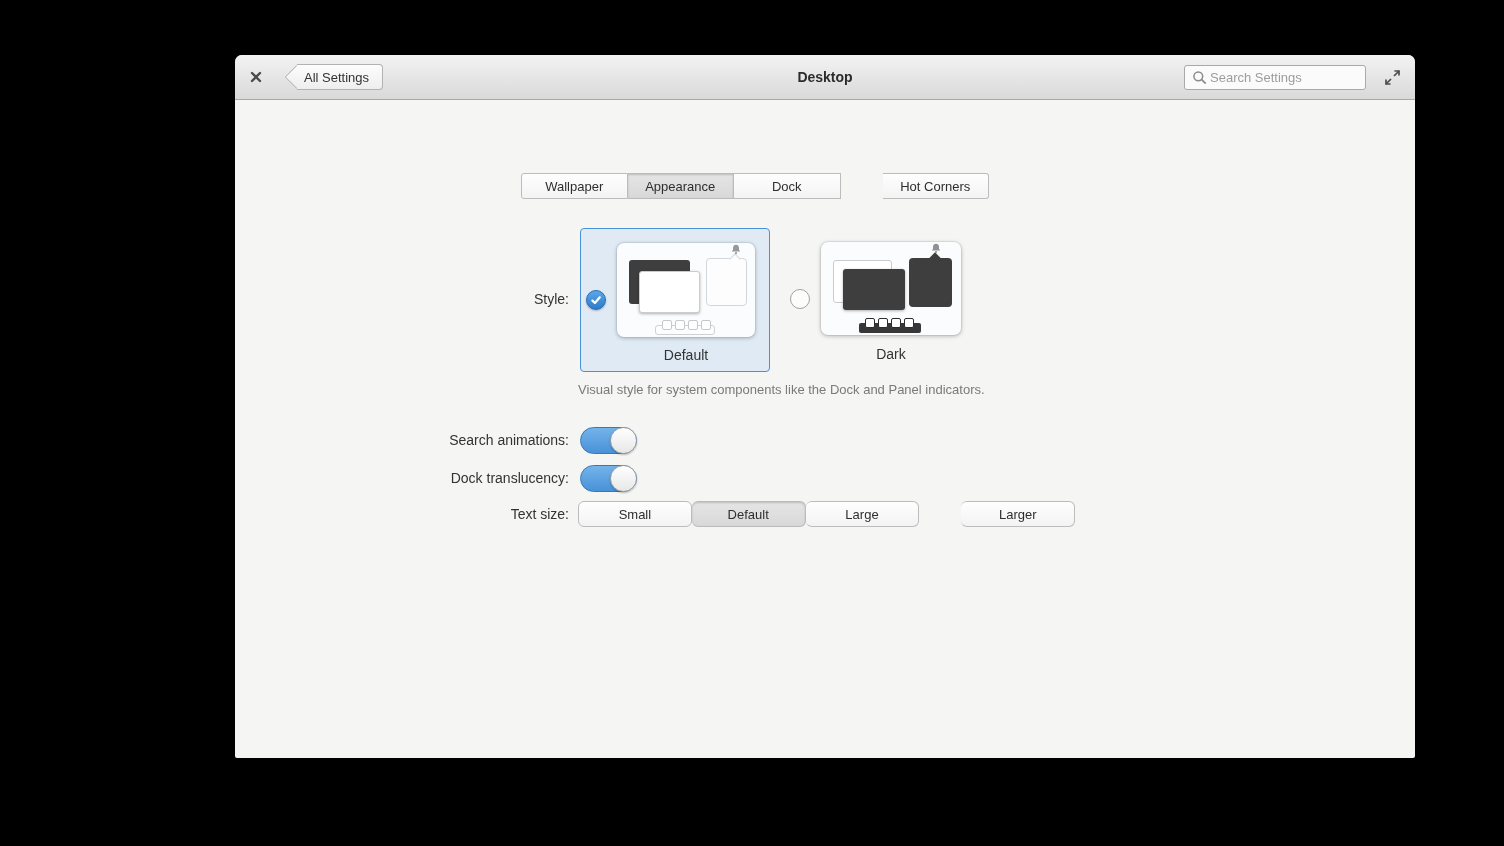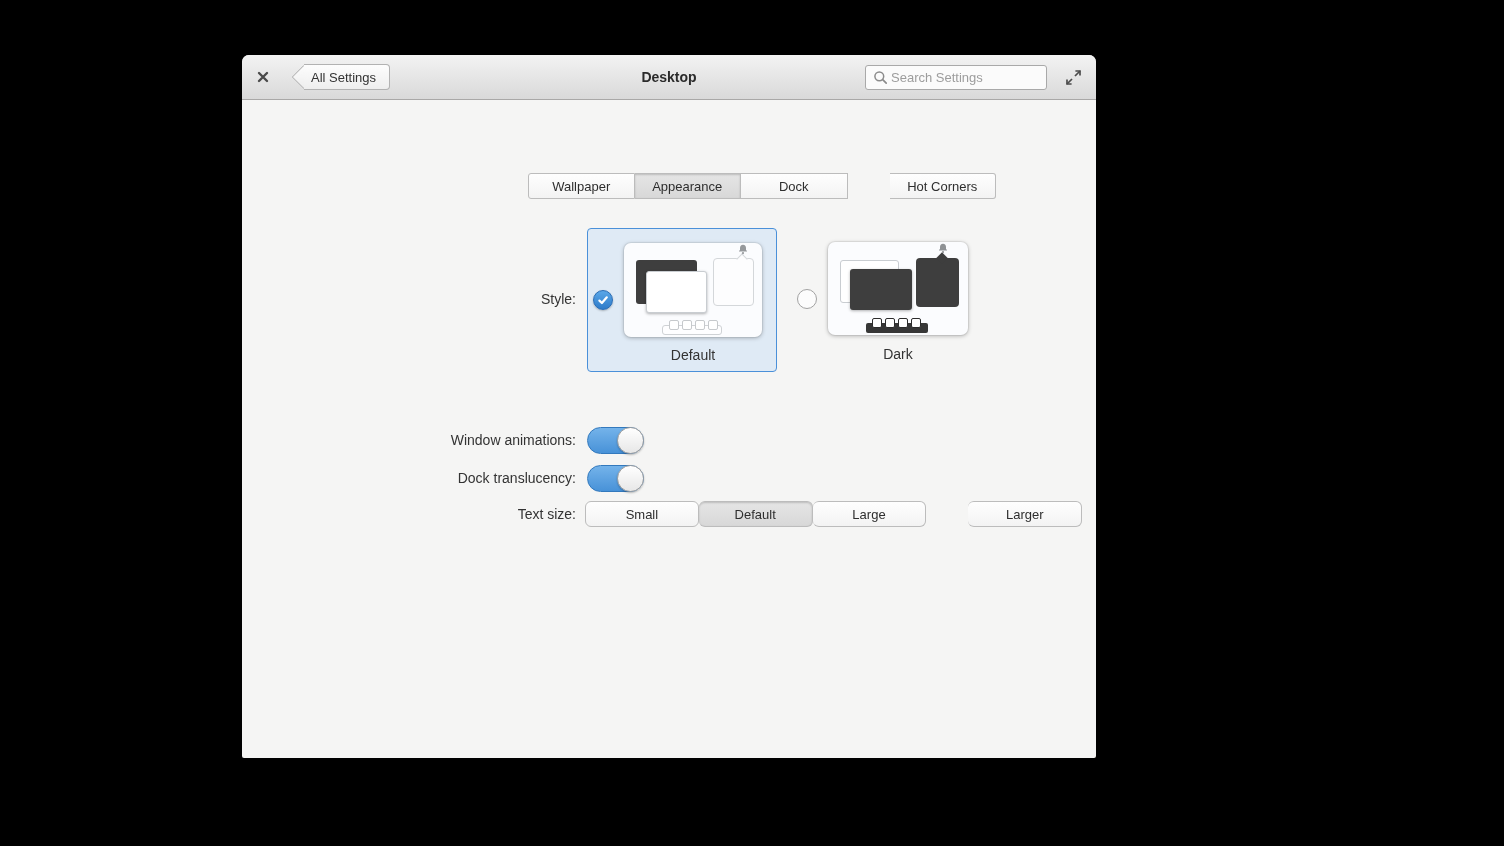--- a/index.html
+++ b/index.html
@@ -1,19 +1,19 @@
 <!DOCTYPE html>
 <html><head>
 <meta charset="utf-8">
 <style>
   * { margin:0; padding:0; box-sizing:border-box; }
   html,body { width:1504px; height:846px; }
   body { background:#000; position:relative; font-family:"Liberation Sans", sans-serif; overflow:hidden; }
 
-  .window { position:absolute; left:242px; top:55px; width:854px; height:703px;
+  .window { position:absolute; left:235px; top:55px; width:1180px; height:703px;
     background:#f5f5f4; border-radius:7px 7px 2px 2px;
     box-shadow:0 14px 44px rgba(0,0,0,.6); overflow:hidden; }
 
   
   .titlebar { position:relative; height:45px;
     background:linear-gradient(to bottom,#f3f3f3,#d9d9d9);
     border-bottom:1px solid #a9a8a7; }
   .close-button { position:absolute; left:12px; top:13px; width:18px; height:18px;
     display:flex; align-items:center; justify-content:center; cursor:default; }
   .back-button { position:absolute; left:49px; top:9px; height:26px; cursor:default; }
@@ -210,22 +210,23 @@
         <div class="pv-apps">
           <div class="pv-app"></div>
           <div class="pv-app"></div>
           <div class="pv-app"></div>
           <div class="pv-app"></div>
         </div>
       </div>
       <div class="option-label">Dark</div>
     </div>
 
-
-    <div class="form-label" id="wa-label">Window animations:</div>
+    <div class="style-description">Visual style for system components like the Dock and Panel indicators.</div>
+
+    <div class="form-label" id="wa-label">Search animations:</div>
     <div class="toggle" id="toggle-wa">
       <div class="knob"></div>
     </div>
 
     <div class="form-label" id="pt-label">Dock translucency:</div>
     <div class="toggle" id="toggle-pt">
       <div class="knob"></div>
     </div>
 
     <div class="form-label" id="ts-label">Text size:</div>

